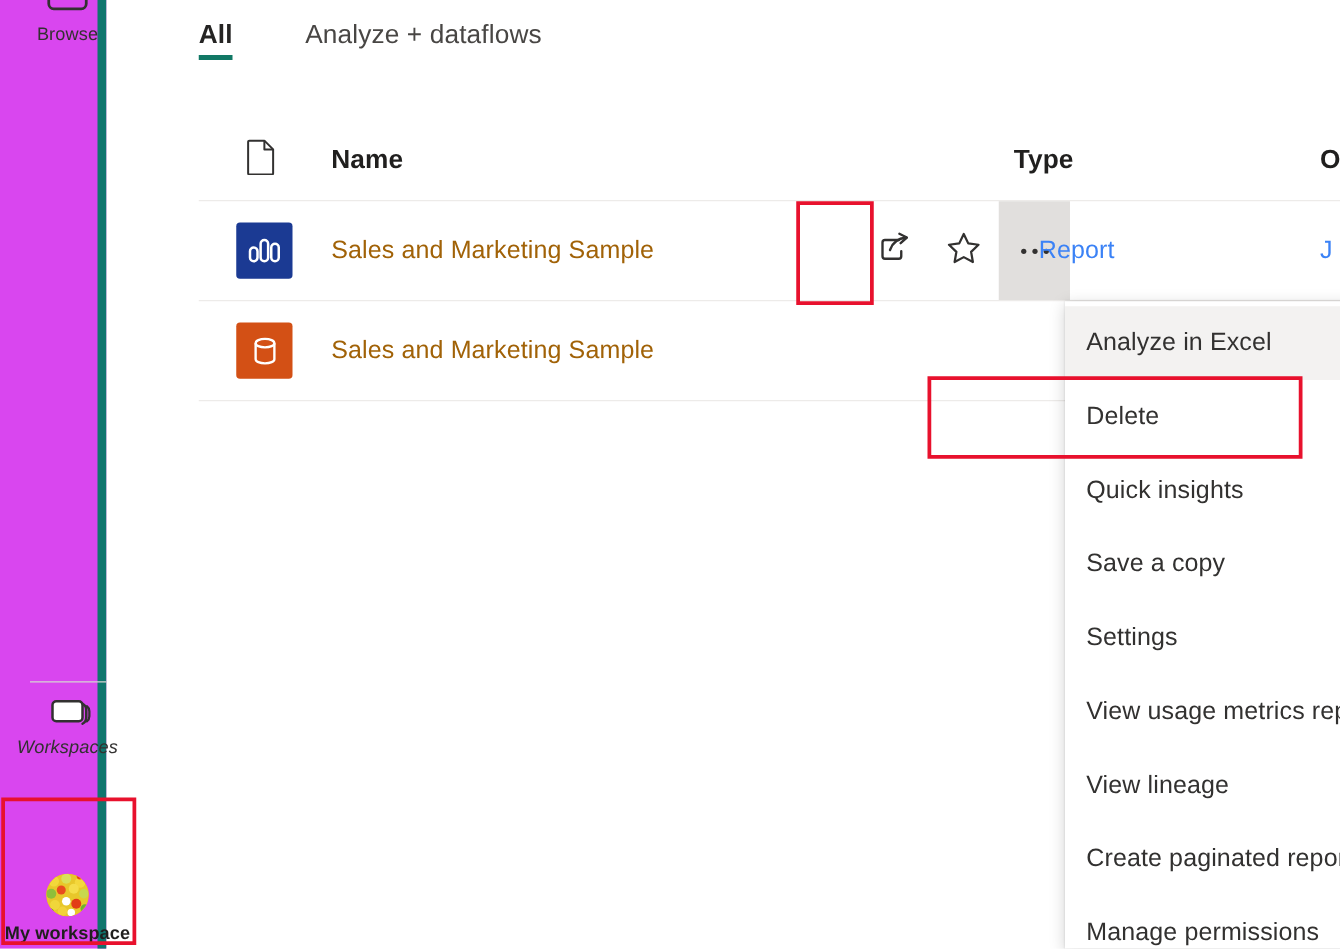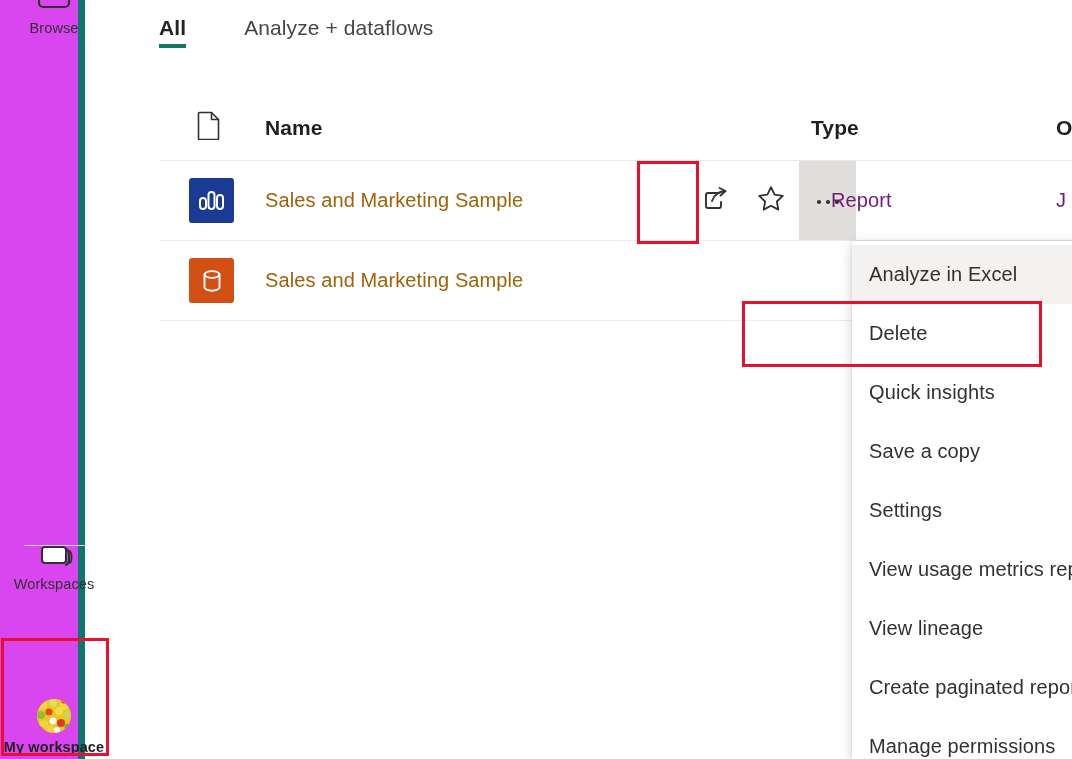--- a/index.html
+++ b/index.html
@@ -61,21 +61,21 @@
   
   .nav-divider {
     position: absolute;
     left: 24px;
     top: 545px;
     width: 61px;
     height: 1px;
     background: #d6d4d2;
   }
 
-  .nav-workspaces { top: 543px; }
+  .nav-workspaces { top: 557px; font-style: italic; }
   .nav-workspaces .nav-label { margin-top: 5px; }
 
   .nav-myworkspace {
     top: 677px;
     padding-top: 22px;
     height: 113px;
   }
   .nav-myworkspace .nav-label {
     margin-top: 6px;
     font-weight: bold;
@@ -184,21 +184,21 @@
     border-bottom: 1px solid #edebe9;
   }
 
   .cell {
     position: absolute;
     top: 0;
     height: 79px;
     display: flex;
     align-items: center;
     font-size: 20px;
-    color: #701a75;
+    color: #3b82f6;
     white-space: nowrap;
     letter-spacing: 0.1px;
   }
   .cell-icon { left: 30px; }
   .cell-name { left: 106px; color: #a16207; cursor: pointer; }
   .cell-type { left: 672px; }
   .cell-owner{ left: 897px; }
 
   
   .item-icon {

